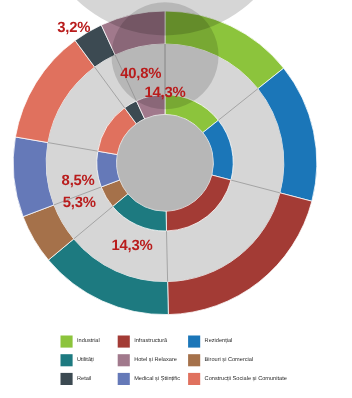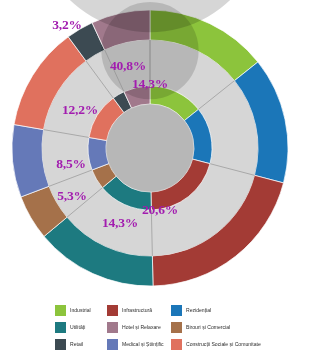--- a/index.html
+++ b/index.html
@@ -20,24 +20,24 @@
     height: 298px;
   }
   #donut-svg {
     position: absolute;
     top: 0;
     left: 0;
     display: block;
   }
   .pct-label {
     position: absolute;
-    font-family: Liberation Serif, serif;
+    font-family: Liberation Sans, sans-serif;
     font-weight: bold;
     font-size: 13.5px;
-    color: #a21caf;
+    color: #b91c1c;
     white-space: nowrap;
     letter-spacing: -0.2px;
     transform: translate(-50%, -50%);
   }
   #legend {
     position: absolute;
     left: 0;
     top: 299px;
     width: 300px;
     height: 63px;
@@ -124,29 +124,27 @@
         <line x1="88.90474709447561" y1="137.44679800202732" x2="43.57601106779623" y2="129.61700297127342" stroke="#8a8a8a" stroke-width="0.6"></line>
         <line x1="113.27453796658756" y1="98.04761829069227" x2="86.02661452244283" y2="60.98617379668978" stroke="#8a8a8a" stroke-width="0.6"></line>
         <line x1="123.9790556095956" y1="91.72469055587982" x2="104.67319364252138" y2="49.972041613468065" stroke="#8a8a8a" stroke-width="0.6"></line>
         <line x1="150" y1="86" x2="149.99999999999997" y2="40" stroke="#8a8a8a" stroke-width="0.6"></line>
       </g>
   </svg>
 
   <div class="pct-label" style="left:150px; top:84px;">14,3%</div>
 
 
-  <div class="pct-label" style="left:160px; top:210px;">20,6%</div>
 
   <div class="pct-label" style="left:120px; top:223px;">14,3%</div>
 
-  <div class="pct-label" style="left:72px; top:196px;">5,3%</div>
+  <div class="pct-label" style="left:72px; top:184px;">5,3%</div>
 
   <div class="pct-label" style="left:71px; top:164px;">8,5%</div>
 
-  <div class="pct-label" style="left:80px; top:110px;">12,2%</div>
 
   <div class="pct-label" style="left:67px; top:25px;">3,2%</div>
 
   <div class="pct-label" style="left:128px; top:66px;">40,8%</div>
 </div>
 
 <div id="legend">
   <div class="legend-row">
     <div class="legend-item col1">
       <span class="legend-swatch" style="background: rgb(140, 196, 60);"></span>

